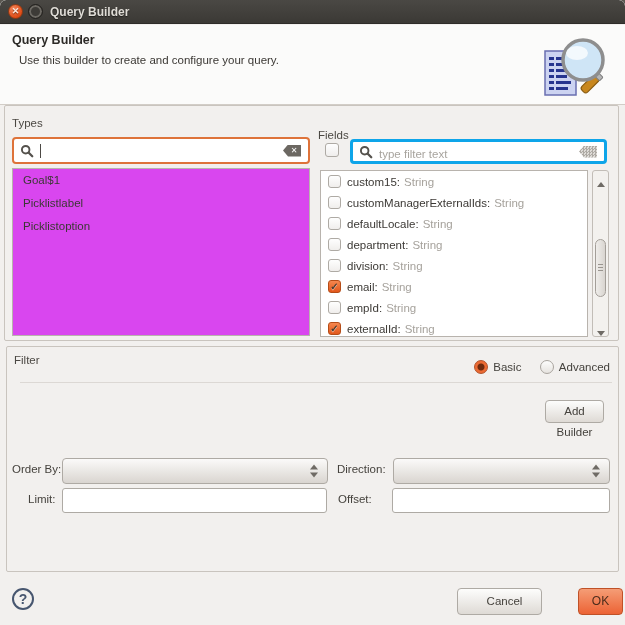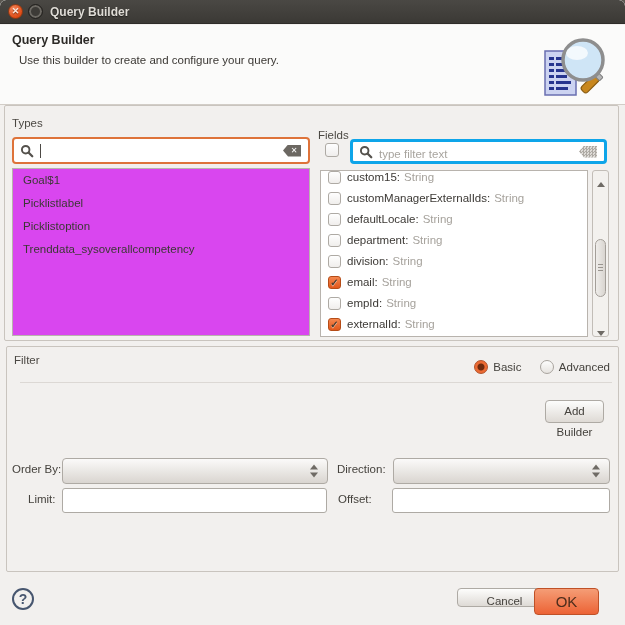--- a/index.html
+++ b/index.html
@@ -54,21 +54,21 @@
     background:#d946ef; border:1px solid #b8b3ad; overflow:hidden; }
   .tlist-row { height:23px; line-height:23px; padding-left:10px; font-size:11.5px; color:#3b3834; }
   .tlist-row.selected { background:#d7d3cf; border-top:1px solid #c6c2bd; height:23px; line-height:22px; }
 
   
   .cb { display:inline-block; width:14px; height:14px; background:linear-gradient(#fefefe,#f0eeec);
     border:1px solid #aeaaa4; border-radius:3px; }
   .fields-selectall { position:absolute; left:325px; top:143px; }
   .fields-list { position:absolute; left:320px; top:170px; width:268px; height:167px;
     background:#fff; border:1px solid #b8b3ad; overflow:hidden; }
-  .flist-row { height:21px; display:flex; padding-left:7px; font-size:11.5px; }
+  .flist-row { height:21px; display:flex; align-items:center; padding-left:7px; font-size:11.5px; }
   .flist-row .cb { width:13px; height:13px; flex:none; text-align:center; line-height:12px; font-size:10px; }
   .cb.checked { background:linear-gradient(#f5874f,#e2571b); border:1px solid #b54c17; color:#463c31;
     font-weight:bold; text-shadow:0 1px 0 rgba(255,255,255,.55); }
   .fname { margin-left:6px; color:#3c3935; }
   .ftype { margin-left:4px; color:#a6a29c; }
 
   
   .vscroll { position:absolute; left:592px; top:170px; width:17px; height:167px;
     background:#f3f1ee; border:1px solid #c2bdb7; border-radius:3px; }
   .sb-arrow { position:absolute; left:0; width:15px; height:12px; text-align:center; }
@@ -106,24 +106,24 @@
 
   .combo-orderby { left:62px; top:458px; width:266px; }
   .combo-direction { left:393px; top:458px; width:217px; }
   .txt-limit { left:62px; top:488px; width:265px; }
   .txt-offset { left:392px; top:488px; width:218px; }
 
   
   .help-btn { position:absolute; left:12px; top:588px; width:22px; height:22px; border-radius:50%;
     border:2px solid #47566f; color:#47566f; font-size:14px; font-weight:bold; text-align:center; line-height:19px;
     background:transparent; }
-  .cancel-btn { position:absolute; left:457px; top:588px; width:85px; height:19px; line-height:25px;padding-left:10px; }
-  .ok-btn { position:absolute; left:534px; top:588px; width:65px; height:27px; line-height:25px;
+  .cancel-btn { position:absolute; left:457px; top:588px; width:85px; height:27px; line-height:25px;padding-left:10px; }
+  .ok-btn { position:absolute; left:578px; top:588px; width:45px; height:27px; line-height:25px;
     background:linear-gradient(#f59d76,#ec6335); border:1px solid #bf5127; border-radius:4px;
-    font-size:15px; color:#4e2d1c; text-align:center; }
+    font-size:12px; color:#4e2d1c; text-align:center; }
 </style>
 </head>
 <body>
 
 <div class="window">
 
   <div class="titlebar">
     <div class="tb-btn tb-close">✕</div>
     <div class="tb-btn tb-restore"></div>
     <div class="tb-title">Query Builder</div>
@@ -168,21 +168,20 @@
     </svg>
     <div class="caret"></div>
     <input type="text" value="" style="">
     <div class="clear-ic">✕</div>
   </div>
 
   <div class="types-list">
       <div class="tlist-row">Goal$1</div>
       <div class="tlist-row">Picklistlabel</div>
       <div class="tlist-row">Picklistoption</div>
-      <div class="tlist-row">Trenddata_sysoverallcompetency</div>
     </div>
 
   <div class="sect-label" style="left:318px; top:129px;">Fields</div>
 
   <span class="cb fields-selectall"></span>
 
   <div class="search-box fields-search">
     <svg class="mag" viewBox="0 0 16 16">
       <circle cx="6.5" cy="6.5" r="4.3" fill="none" stroke="#55524d" stroke-width="2.2"></circle>
       <line x1="10" y1="10" x2="14" y2="14" stroke="#55524d" stroke-width="2.6" stroke-linecap="round"></line>

